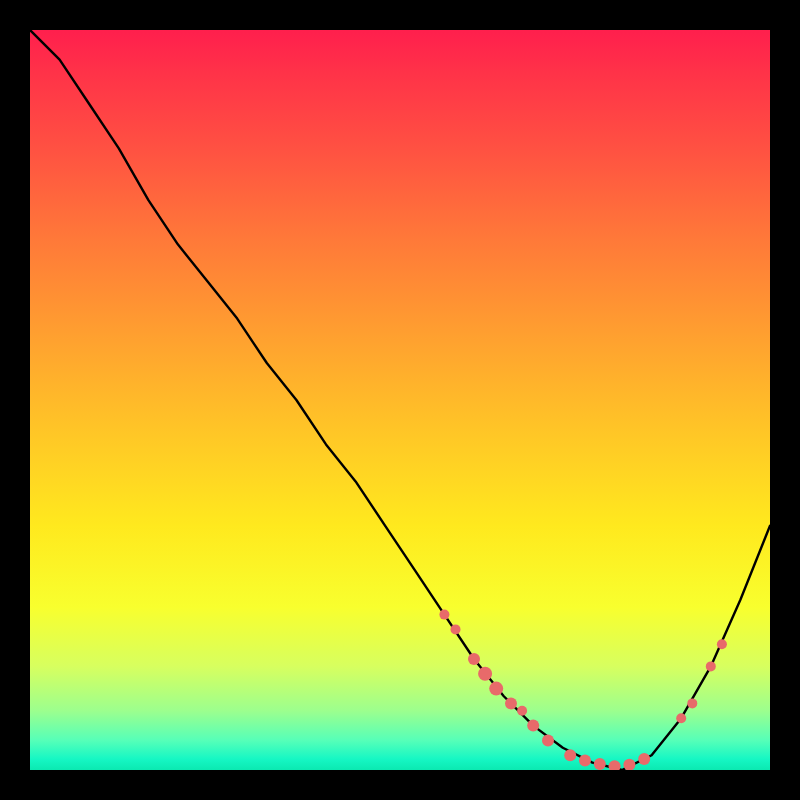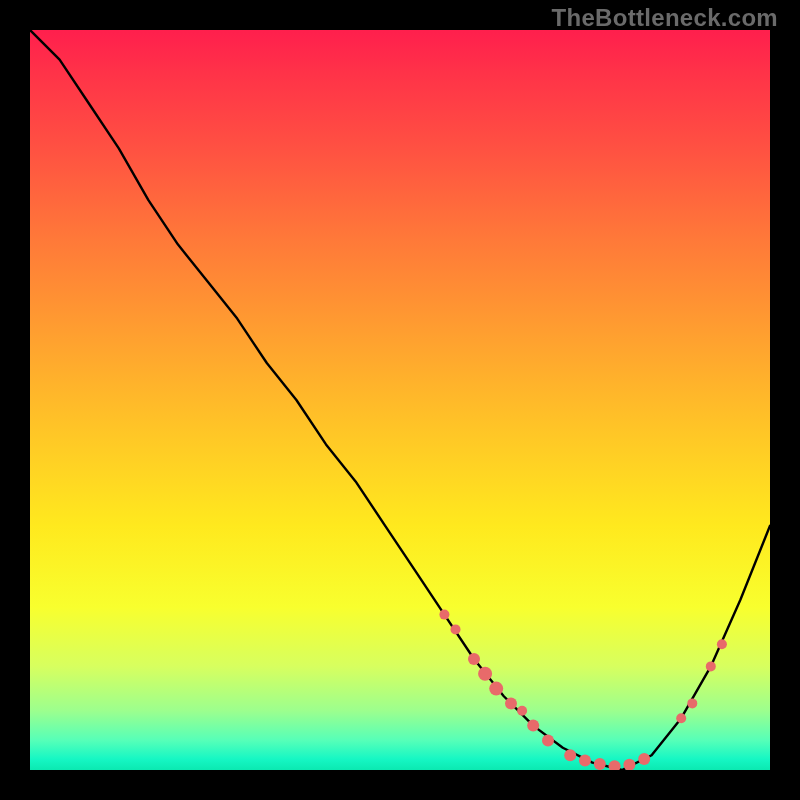--- a/index.html
+++ b/index.html
@@ -67,21 +67,20 @@
     stroke-linejoin: round;
   }
   .marker {
     fill: #e86a6a;
   }
 </style>
 </head>
 <body>
 <div class="outer">
 
-  <div class="watermark">TheBottleneck.com</div>
 
   <div class="plot">
     <div class="gradient"></div>
     <svg class="curve" viewBox="0 0 740 740" preserveAspectRatio="none">
       <path id="curve-path" class="curve-path" d="M0.0 0.0 L29.6 29.6 L59.2 74.0 L88.8 118.4 L118.4 170.2 L148.0 214.6 L177.6 251.6 L207.2 288.6 L236.8 333.0 L266.4 370.0 L296.0 414.4 L325.6 451.4 L355.2 495.8 L384.8 540.2 L414.4 584.6 L444.0 629.0 L473.6 666.0 L503.2 695.6 L532.8 717.8 L562.4 732.6 L592.0 740.0 L621.6 725.2 L651.2 688.2 L680.8 636.4 L710.4 569.8 L740.0 495.8"></path>
       <g id="markers">
           <circle cx="414.4" cy="584.6" r="5" class="marker" fill="#e86a6a"></circle>
           <circle cx="425.5" cy="599.4" r="5" class="marker" fill="#e86a6a"></circle>
           <circle cx="444.0" cy="629.0" r="6" class="marker" fill="#e86a6a"></circle>
           <circle cx="455.1" cy="643.8" r="7" class="marker" fill="#e86a6a"></circle>

